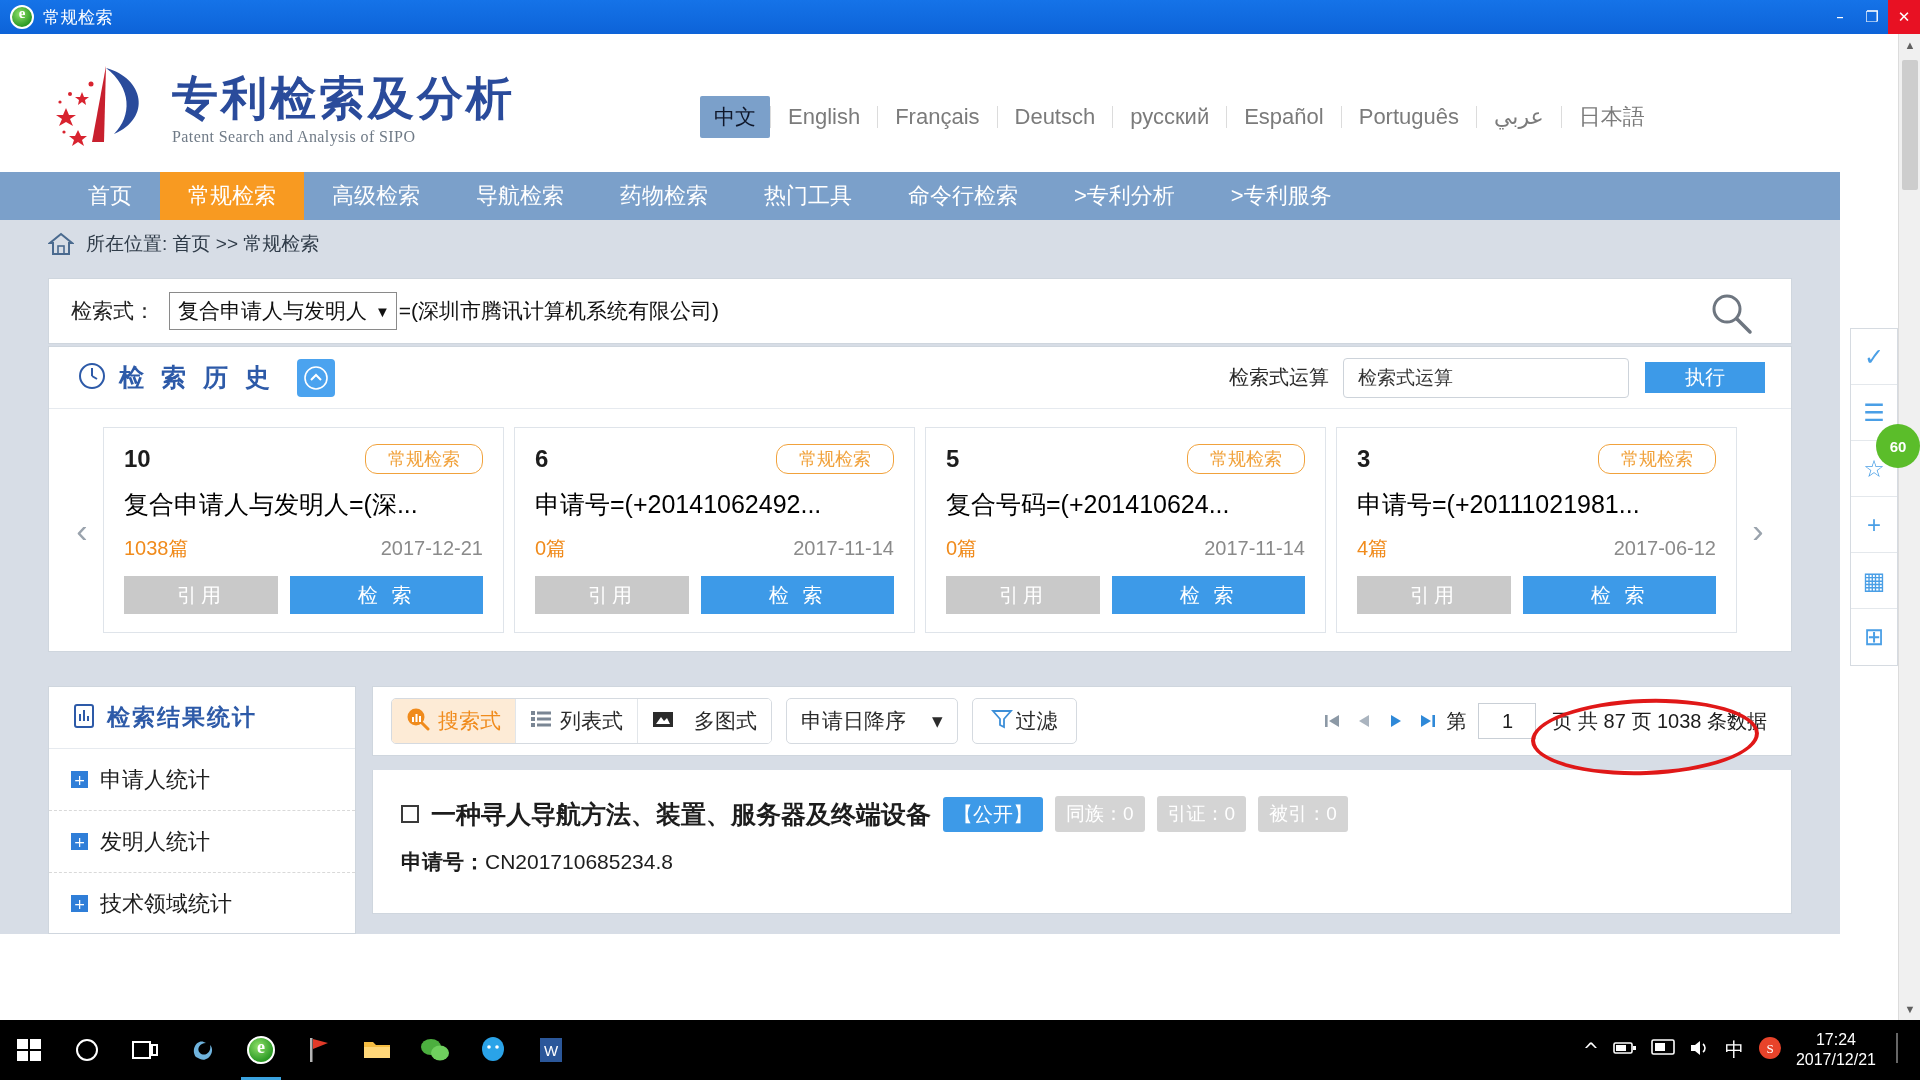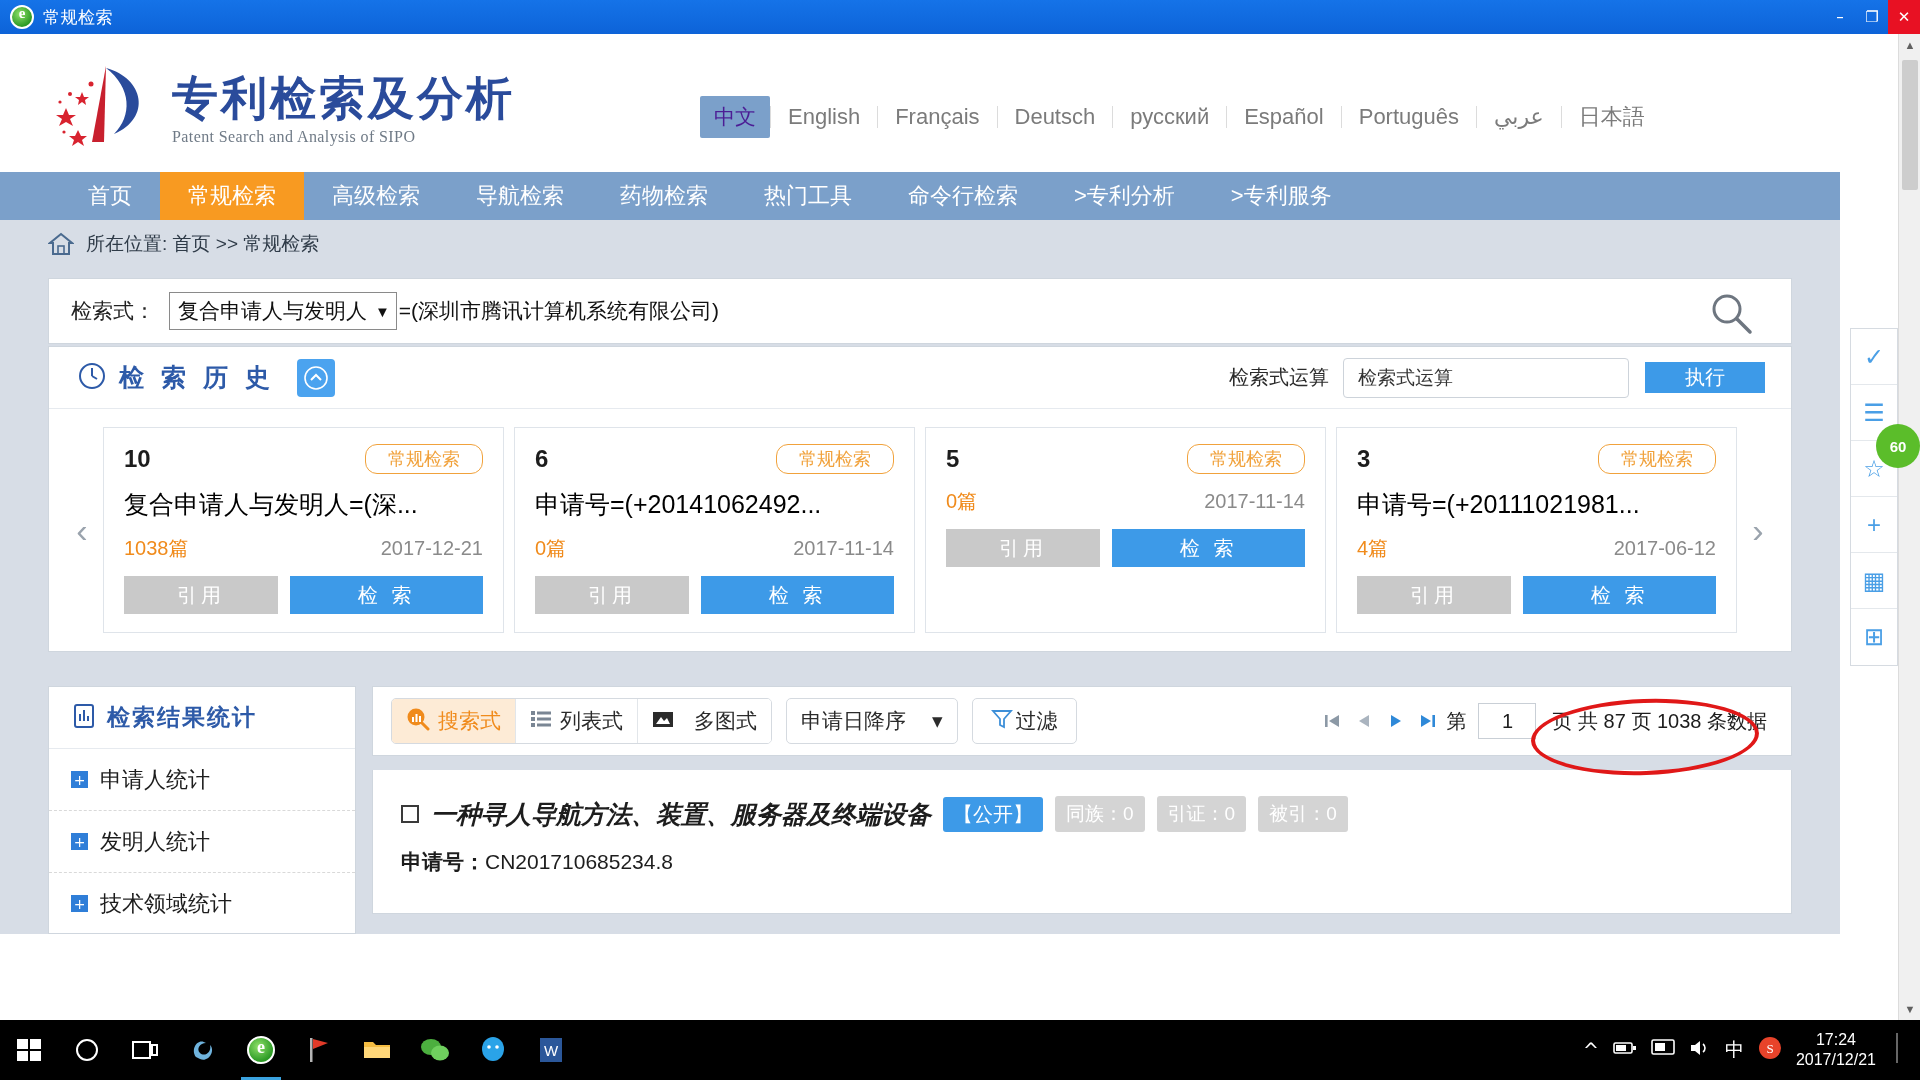--- a/index.html
+++ b/index.html
@@ -76,21 +76,21 @@
   .logo-en {
     font-size: 16px; color: #6f7a86; letter-spacing: .4px; margin-top: 4px;
     font-family: "Liberation Serif", serif;
   }
   .langs {
     position: absolute; left: 700px; top: 62px; display: flex; align-items: center;
     font-size: 22px; color: #7b7b7b;
   }
   .lang { padding: 5px 17px; white-space: nowrap; }
   .lang.active {
-    background: #7ba0ca; color: #4c1d95; border-radius: 2px; padding: 7px 14px;
+    background: #7ba0ca; color: #0f172a; border-radius: 2px; padding: 7px 14px;
     font-size: 21px;
   }
   .lang-sep { width: 1px; height: 22px; background: #dcdcdc; }
 
   
   .mainnav {
     height: 48px; background: #7ba0ca; display: flex; align-items: stretch;
     padding-left: 60px;
   }
   .nav-item {
@@ -247,21 +247,21 @@
     border: 4px solid #e01818; border-radius: 50%; pointer-events: none;
     transform: rotate(-2deg);
   }
 
   .reslist {
     background: #ffffff; border: 1px solid #cfd6de; border-top: none; margin-top: 14px;
     padding: 26px 28px 0 28px; height: 144px; overflow: hidden;
   }
   .res-title-row { display: flex; align-items: center; gap: 12px; }
   .res-check { width: 18px; height: 18px; border: 2px solid #3a3a3a; background: #fff; flex: none; }
-  .res-title { font-size: 25px; font-weight: bold; color: #1d1d1d; font-style: italic; }
+  .res-title { font-size: 25px; font-weight: bold; color: #1d1d1d; }
   .badge-pub {
     background: #3d9ae8; color: #fff; font-size: 20px; padding: 4px 10px; border-radius: 3px;
   }
   .badge-gray {
     background: #d4d4d4; color: #ffffff; font-size: 19px; padding: 5px 11px; border-radius: 3px;
   }
   .res-field { font-size: 21px; color: #1d1d1d; margin-top: 16px; }
   .res-field b { font-weight: bold; }
   .res-field .lnk { color: #2f89d8; }
 
@@ -466,20 +466,21 @@
                 <span class="btn-cite">引用</span>
                 <span class="btn-search">检 索</span>
               </div>
             </div>
 
             <div class="card">
               <div class="card-top">
                 <span class="card-num">5</span>
                 <span class="card-tag">常规检索</span>
               </div>
+              <div class="card-expr">复合号码=(+201410624...</div>
               <div class="card-meta">
                 <span class="card-count">0篇</span>
                 <span class="card-date">2017-11-14</span>
               </div>
               <div class="card-btns">
                 <span class="btn-cite">引用</span>
                 <span class="btn-search">检 索</span>
               </div>
             </div>
 

